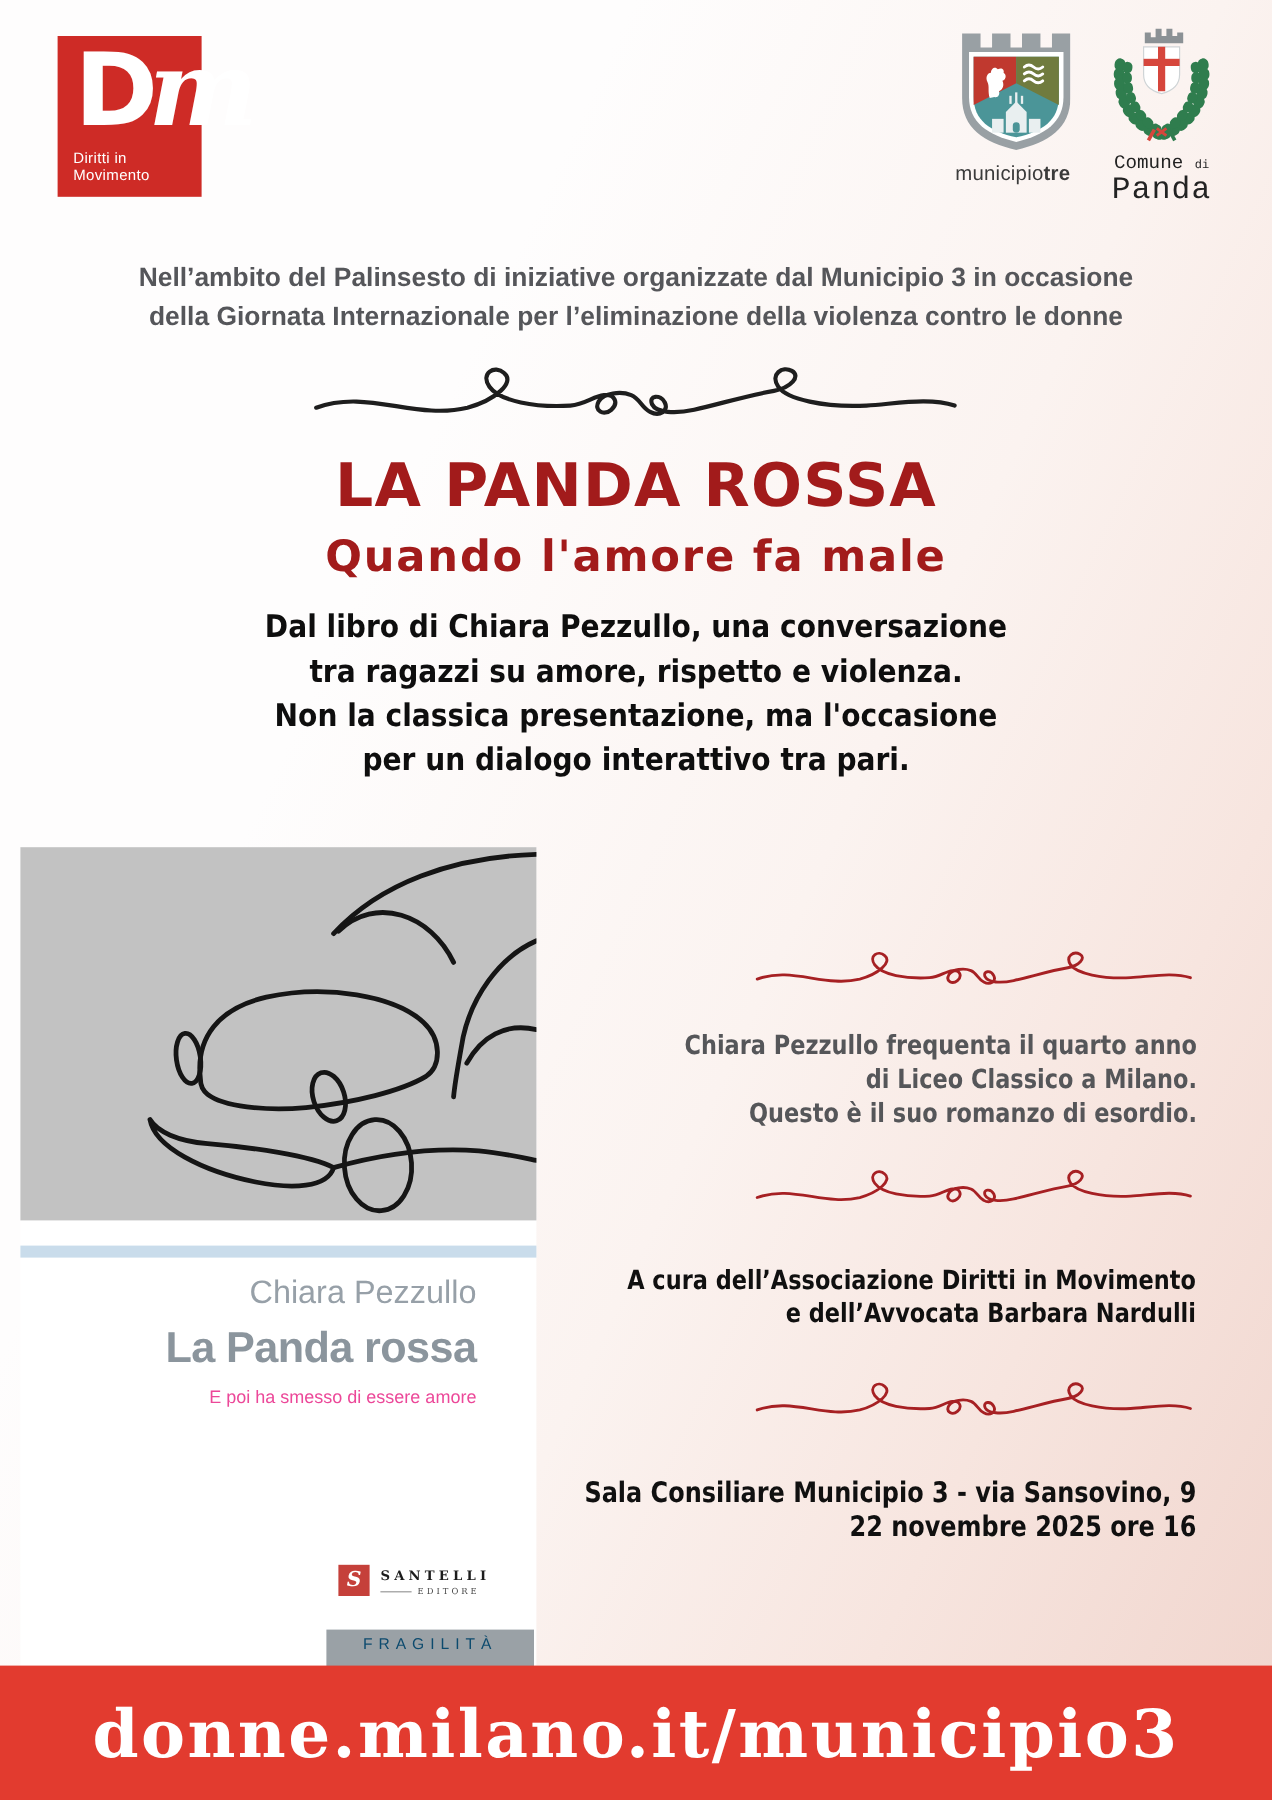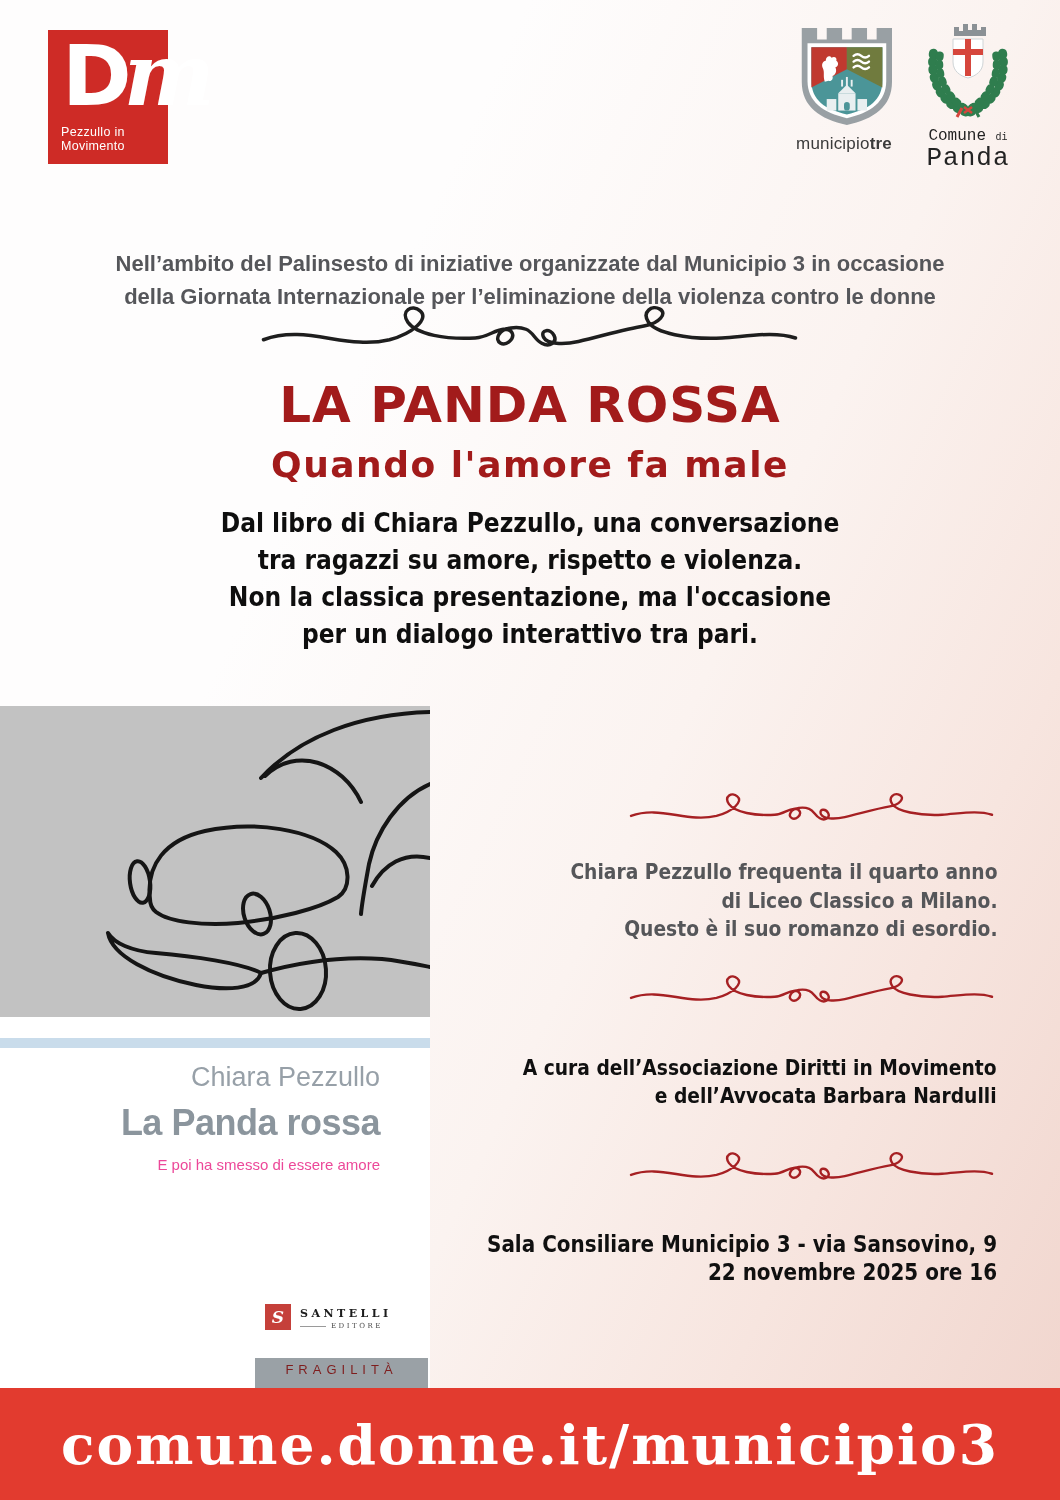--- a/index.html
+++ b/index.html
@@ -24,21 +24,21 @@
   .muni-caption b { font-weight:bold; }
 
   .comune-logo { position:absolute; left:918px; top:20px; width:100px; text-align:center;
     font-family:Liberation Mono, monospace; color:#232323; }
   .comune-line1 { margin-top:2px; font-size:16px; }
   .comune-line1 .di { font-size:10px; }
   .comune-line2 { font-size:26px; letter-spacing:1px; line-height:1; }
 
   
   .intro { position:absolute; top:214px; left:0; right:0; text-align:center;
-    font-weight:bold; font-size:22px; line-height:33px; color:#55565a;margin-top:33px; }
+    font-weight:bold; font-size:22px; line-height:33px; color:#55565a; }
 
   
   .divider { position:absolute; }
   .divider svg { display:block; }
   .div-black { left:257px; top:303px; color:#1e1e1e; }
   .div-red   { right:63px; color:#a62023; }
   .div-r1 { top:791px; }
   .div-r2 { top:973px; }
   .div-r3 { top:1150px; }
 
@@ -48,39 +48,39 @@
     font-size:50px; letter-spacing:1px; color:#a21b1b; line-height:1.1; }
   .subtitle { position:absolute; top:444px; left:0; right:0; text-align:center;
     font-family:"DejaVu Sans", sans-serif; font-weight:bold;
     font-size:36px; letter-spacing:1.5px; color:#a21b1b; }
   .description { position:absolute; top:505px; left:0; right:0; text-align:center;
     font-family:"DejaVu Sans", sans-serif; font-weight:bold;
     font-size:26px; line-height:37px; color:#0e0e0e;
     transform:scaleX(.9); transform-origin:center top; }
 
   
-  .book-cover { position:absolute; left:0; top:706px; width:430px; height:682px; background:#ffffff; }
+  .book-cover { position:absolute; left:17px; top:706px; width:430px; height:682px; background:#ffffff; }
   .cover-art { position:absolute; left:0; top:0; width:430px; height:311px; background:#c2c2c2; }
   .cover-bar { position:absolute; left:0; top:332px; width:430px; height:10px; background:#c9dceb; }
   .cover-author { position:absolute; top:356px; left:0; right:50px; text-align:right;
     font-size:27px; color:#97a0a8; }
   .cover-title { position:absolute; top:396px; left:0; right:50px; text-align:right;
     font-size:36px; font-weight:bold; letter-spacing:-.5px; color:#8b959d; }
   .cover-sub { position:absolute; top:450px; left:0; right:50px; text-align:right;
     font-size:15px; color:#ec4899; }
   .santelli { position:absolute; left:265px; top:598px; display:flex; align-items:flex-start; }
   .s-square { width:26px; height:26px; background:#c5403a; color:#fff; text-align:center;
     font-family:"DejaVu Serif", serif; font-style:italic; font-weight:bold; font-size:17px; line-height:26px; }
   .s-text { margin-left:9px; font-family:"DejaVu Serif", serif; }
   .s-name { font-weight:bold; font-size:11px; letter-spacing:3.5px; color:#1c1c1c; padding-top:3px; }
   .s-type { display:flex; align-items:center; margin-top:2px; }
   .s-rule { display:inline-block; width:26px; border-top:1px solid #9a9a9a; margin-right:5px; }
   .s-type span.txt { font-size:7px; letter-spacing:2.5px; color:#4a4a4a; }
   .fragilita { position:absolute; left:255px; top:652px; width:173px; height:41px;
-    background:#9aa1a6; color:#7f1d1d; text-align:center;
+    background:#9aa1a6; color:#0c4a6e; text-align:center;
     font-size:13px; letter-spacing:5px; line-height:23px; }
 
   
   .bio { position:absolute; right:63px; top:858px; text-align:right; white-space:nowrap;
     font-family:"DejaVu Sans", sans-serif; font-weight:bold;
     font-size:22px; line-height:28.5px; color:#555659;
     transform:scaleX(.85); transform-origin:right top; }
   .credits { position:absolute; right:63px; top:1054px; text-align:right; white-space:nowrap;
     font-family:"DejaVu Sans", sans-serif; font-weight:bold;
     font-size:22px; line-height:27.5px; color:#101010;
@@ -106,21 +106,21 @@
       <symbol id="squiggle" viewBox="0 0 620 64">
         <path fill="none" stroke="currentColor" stroke-width="4" stroke-linecap="round" d="M6,42 C55,24 100,54 150,42 C176,35 196,18 185,9 C176,1 162,9 171,22 C181,36 215,42 248,40 C262,39 270,31 280,30 C291,29 294,38 287,44 C280,50 270,45 275,36 C280,28 296,26 306,30 C314,33 316,42 324,46 C333,51 342,45 338,37 C334,29 322,30 326,39 C330,47 348,48 366,44 C392,38 418,30 442,26 C458,23 468,12 459,7 C450,2 438,10 446,22 C454,34 490,42 530,40 C560,38 590,32 614,40"></path>
       </symbol>
     </defs>
   </svg>
 
   <div class="dm-logo">
     <div class="dm-letters">
       <span class="dm-d">D</span><span class="dm-m">m</span>
     </div>
-    <div class="dm-caption">Pezzullo in Movimento</div>
+    <div class="dm-caption">Diritti in Movimento</div>
   </div>
 
   <div class="muni-logo">
     <svg width="96" height="100" viewBox="0 0 100 104">
       <path fill="#99a0a4" d="M6,2 H22 V14 H32 V2 H48 V14 H58 V2 H74 V14 H84 V2 H100 V58 C100,84 81,97 53,103 C25,97 6,84 6,58 Z"></path>
       <path fill="#ffffff" d="M12,18 H94 V57 C94,79 78,90 53,96 C28,90 12,79 12,57 Z"></path>
       <path fill="#4b9598" d="M16,22 H90 V57 C90,77 76,87 53,92 C30,87 16,77 16,57 Z"></path>
       <path fill="#c0392f" d="M16,22 H53 V45 L16,64 Z"></path>
       <path fill="#707b3e" d="M53,22 H90 V64 L53,45 Z"></path>
       <path fill="#ffffff" d="M30,58 C28,52 30,48 28,44 C26,40 28,36 31,36 C31,32 35,30 37,33 C40,31 43,33 42,36 C45,38 44,42 41,43 C43,47 41,51 38,52 C39,55 37,58 34,57 Z"></path>
@@ -248,16 +248,16 @@
         <use href="#squiggle"></use>
       </svg>
   </div>
 
   <div class="event">
     <div>Sala Consiliare Municipio 3 - via Sansovino, 9</div>
     <div>22 novembre 2025 ore 16</div>
   </div>
 
   <footer class="footer">
-    <div class="footer-url">comune.donne.it/municipio3</div>
+    <div class="footer-url">donne.milano.it/municipio3</div>
   </footer>
 
 </div>
 
 </body></html>

